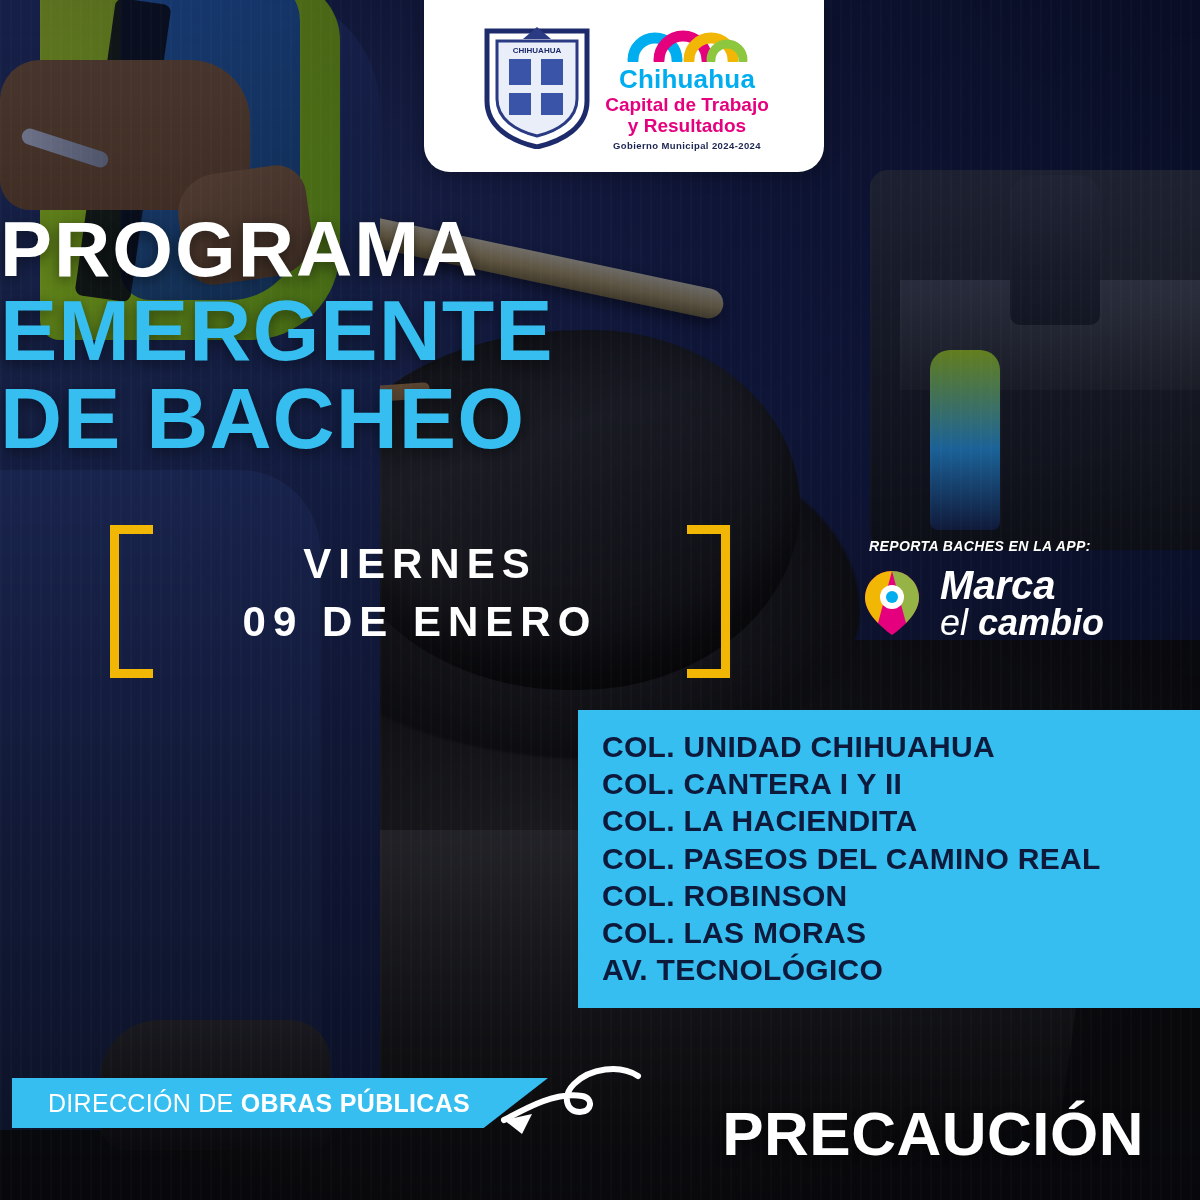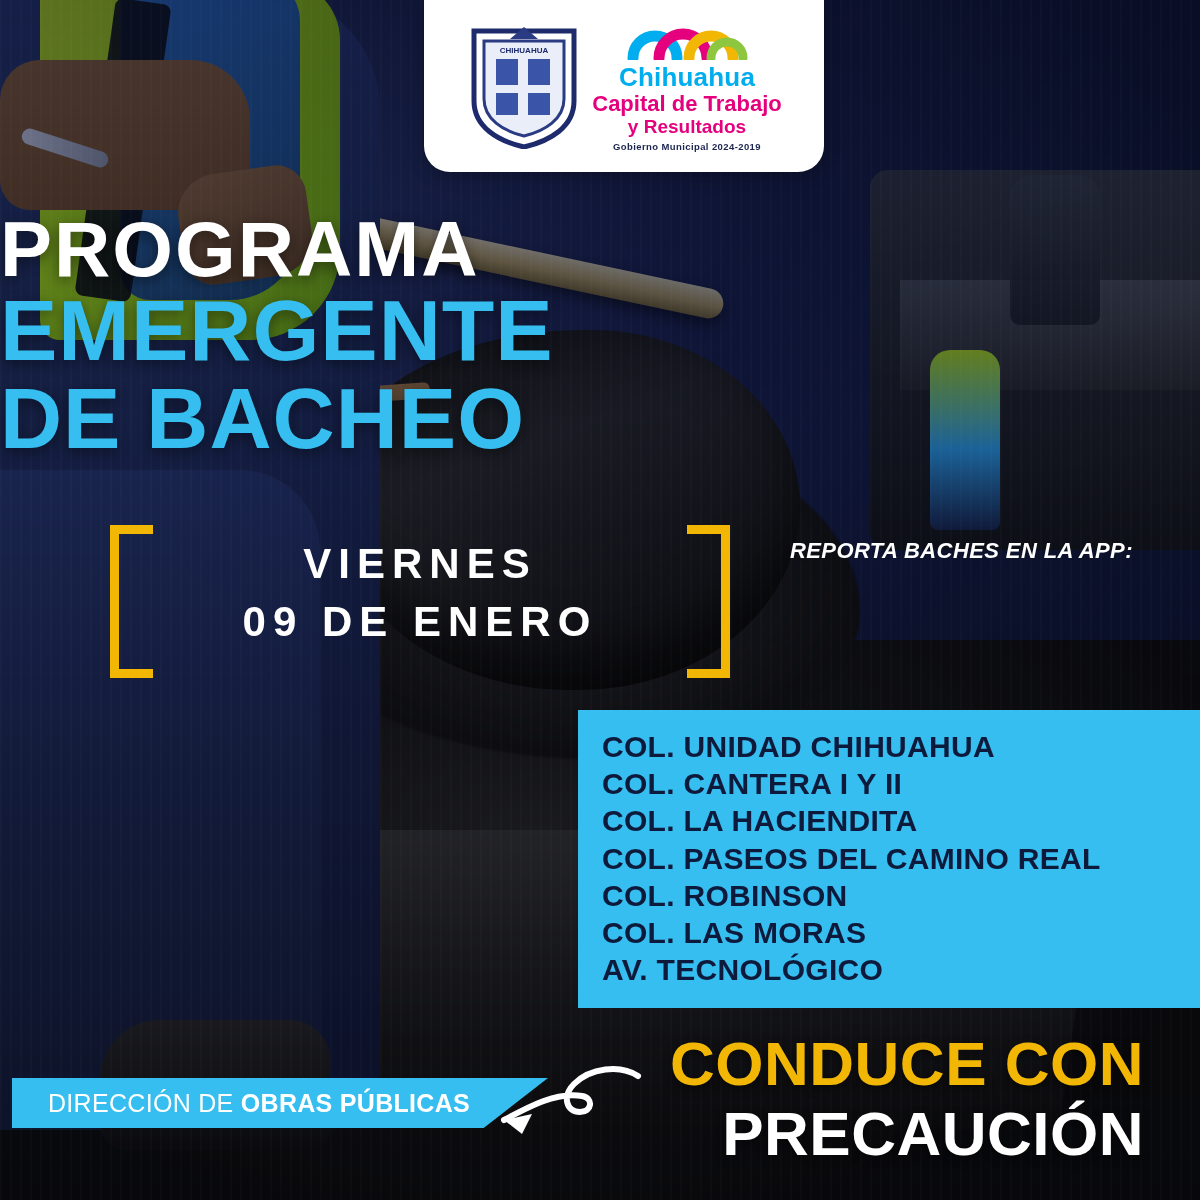--- a/index.html
+++ b/index.html
@@ -140,21 +140,21 @@
   .logo-badge{
     position:absolute;left:424px;top:0;width:400px;height:172px;
     background:#fff;border-radius:0 0 26px 26px;
     display:flex;align-items:center;justify-content:center;gap:10px;
     box-shadow:0 4px 16px rgba(0,0,0,.25);
   }
   .shield{width:116px;height:126px;display:block;}
   .brand{display:flex;flex-direction:column;align-items:center;line-height:1;}
   .brand .arcs{width:124px;height:40px;display:block;margin-bottom:4px;}
   .brand .b1{font-size:26px;font-weight:bold;color:#00AEEF;letter-spacing:.2px;}
-  .brand .b2{font-size:22px;font-weight:bold;color:#E5007E;margin-top:3px;}
+  .brand .b2{font-size:19px;font-weight:bold;color:#E5007E;margin-top:3px;}
   .brand .b3{font-size:19px;font-weight:bold;color:#E5007E;margin-top:2px;}
   .brand .b4{font-size:9.5px;font-weight:bold;color:#1b2550;margin-top:6px;letter-spacing:.4px;}
 
   
   .headline{position:absolute;left:0;right:0;top:212px;text-align:left;}
   .h-line1{
     font-size:78px;font-weight:bold;color:#ffffff;letter-spacing:2px;
     line-height:.96;text-shadow:0 4px 14px rgba(0,0,0,.45);
   }
   .h-line2,.h-line3{
@@ -176,22 +176,22 @@
     position:absolute;left:34px;right:34px;top:0;height:135px;
     display:flex;flex-direction:column;align-items:center;justify-content:center;
     color:#fff;font-weight:bold;letter-spacing:7px;
   }
   .date-text .d1{font-size:42px;}
   .date-text .d2{font-size:42px;margin-top:10px;}
 
   
   .app-block{position:absolute;left:790px;top:538px;width:380px;}
   .app-title{
-    color:#fff;font-size:22px;font-weight:bold;font-style:italic;letter-spacing:.4px;
-    text-align:left;margin-bottom:12px;
+    color:#fff;font-size:14px;font-weight:bold;font-style:italic;letter-spacing:.4px;
+    text-align:center;margin-bottom:12px;
   }
   .app-logo{display:flex;align-items:center;justify-content:center;gap:12px;}
   .pin{width:72px;height:72px;display:block;}
   .app-words{display:flex;flex-direction:column;line-height:.95;}
   .app-words .w1{font-size:40px;font-weight:bold;font-style:italic;color:#fff;}
   .app-words .w2{font-size:36px;color:#fff;font-style:italic;margin-top:2px;}
   .app-words .w2 b{font-weight:bold;}
 
   
   .colonias{
@@ -266,55 +266,67 @@
     <div class="brand">
       <svg class="arcs" viewBox="0 0 124 40">
         <path d="M8 38 A22 22 0 0 1 52 38" fill="none" stroke="#00AEEF" stroke-width="11" stroke-linecap="round"></path>
         <path d="M34 38 A24 24 0 0 1 82 38" fill="none" stroke="#E5007E" stroke-width="11" stroke-linecap="round"></path>
         <path d="M64 38 A22 22 0 0 1 108 38" fill="none" stroke="#F2B705" stroke-width="11" stroke-linecap="round"></path>
         <path d="M86 38 A16 16 0 0 1 118 38" fill="none" stroke="#8DC63F" stroke-width="9" stroke-linecap="round"></path>
       </svg>
       <div class="b1">Chihuahua</div>
       <div class="b2">Capital de Trabajo</div>
       <div class="b3">y Resultados</div>
-      <div class="b4">Gobierno Municipal 2024-2019</div>
+      <div class="b4">Gobierno Municipal 2024-2024</div>
     </div>
   </div>
 
   <div class="headline">
     <div class="h-line1">PROGRAMA</div>
     <div class="h-line2">EMERGENTE</div>
     <div class="h-line3">DE BACHEO</div>
   </div>
 
   <div class="date-wrap">
     <div class="bracket left"></div>
     <div class="bracket right"></div>
     <div class="date-text">
       <div class="d1">VIERNES</div>
       <div class="d2">09 DE ENERO</div>
     </div>
   </div>
 
   <div class="app-block">
     <div class="app-title">REPORTA BACHES EN LA APP:</div>
+    <div class="app-logo">
+      <svg class="pin" viewBox="0 0 72 72">
+        <path d="M36 4 C21 4 9 16 9 31 C9 50 36 68 36 68 C36 68 63 50 63 31 C63 16 51 4 36 4 Z" fill="#E5007E"></path>
+        <path d="M36 4 C21 4 9 16 9 31 C9 40 15 49 22 56 L36 4 Z" fill="#F2B705"></path>
+        <path d="M36 4 C51 4 63 16 63 31 C63 40 57 49 50 56 L36 4 Z" fill="#8DC63F" opacity=".9"></path>
+        <circle cx="36" cy="30" r="12" fill="#ffffff"></circle>
+        <circle cx="36" cy="30" r="6" fill="#00AEEF"></circle>
+      </svg>
+      <div class="app-words">
+        <span class="w1">Marca</span>
+        <span class="w2"><span>el </span><b>cambio</b></span>
+      </div>
+    </div>
   </div>
 
   <div class="colonias">
     <div>COL. UNIDAD CHIHUAHUA</div>
     <div>COL. CANTERA I Y II</div>
     <div>COL. LA HACIENDITA</div>
     <div>COL. PASEOS DEL CAMINO REAL</div>
     <div>COL. ROBINSON</div>
     <div>COL. LAS MORAS</div>
     <div>AV. TECNOLÓGICO</div>
   </div>
 
   <div class="conduce">
-    <div class="c1">CONDUCE CON</div>
     <div class="c2">PRECAUCIÓN</div>
   </div>
 
   <div class="ribbon">
     <span><span>DIRECCIÓN DE </span><b>OBRAS PÚBLICAS</b></span>
   </div>
   <svg class="arrow" viewBox="0 0 180 80">
     <path d="M168 14 C150 2 120 6 104 22 C92 34 96 50 110 50 C122 50 124 36 112 34 C86 30 60 44 34 58" fill="none" stroke="#ffffff" stroke-width="6" stroke-linecap="round"></path>
     <path d="M34 58 L62 52 L52 72 Z" fill="#ffffff"></path>
   </svg>

